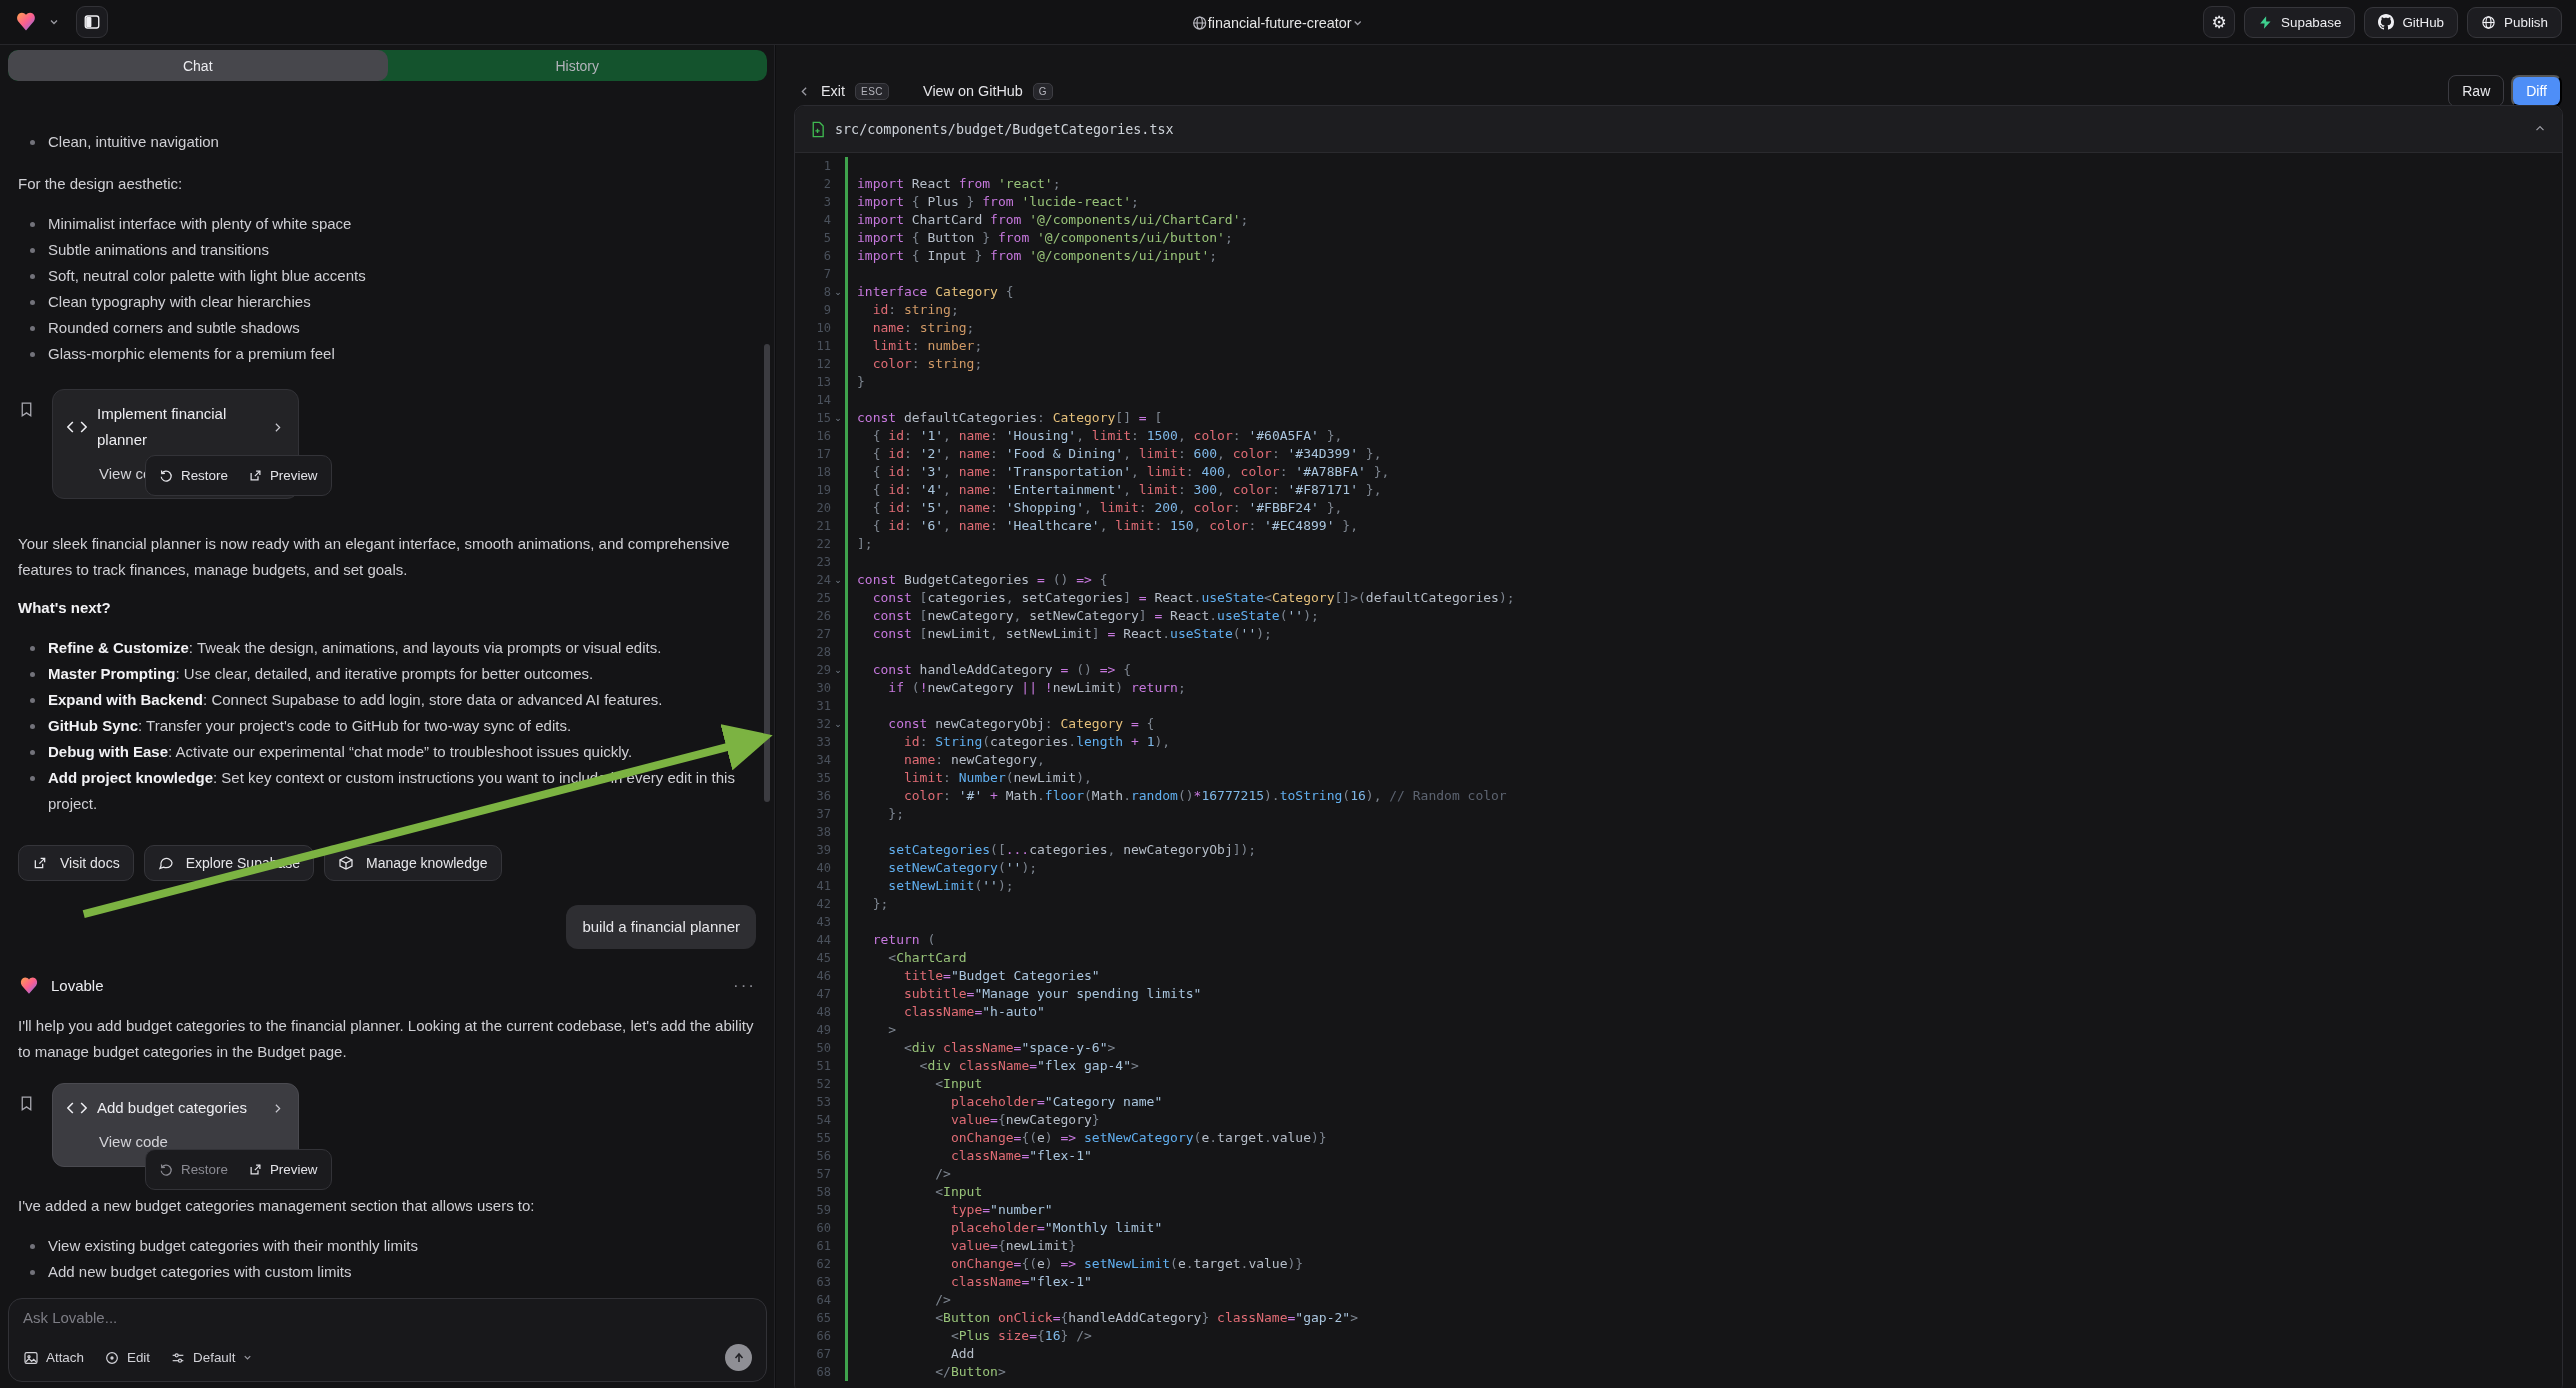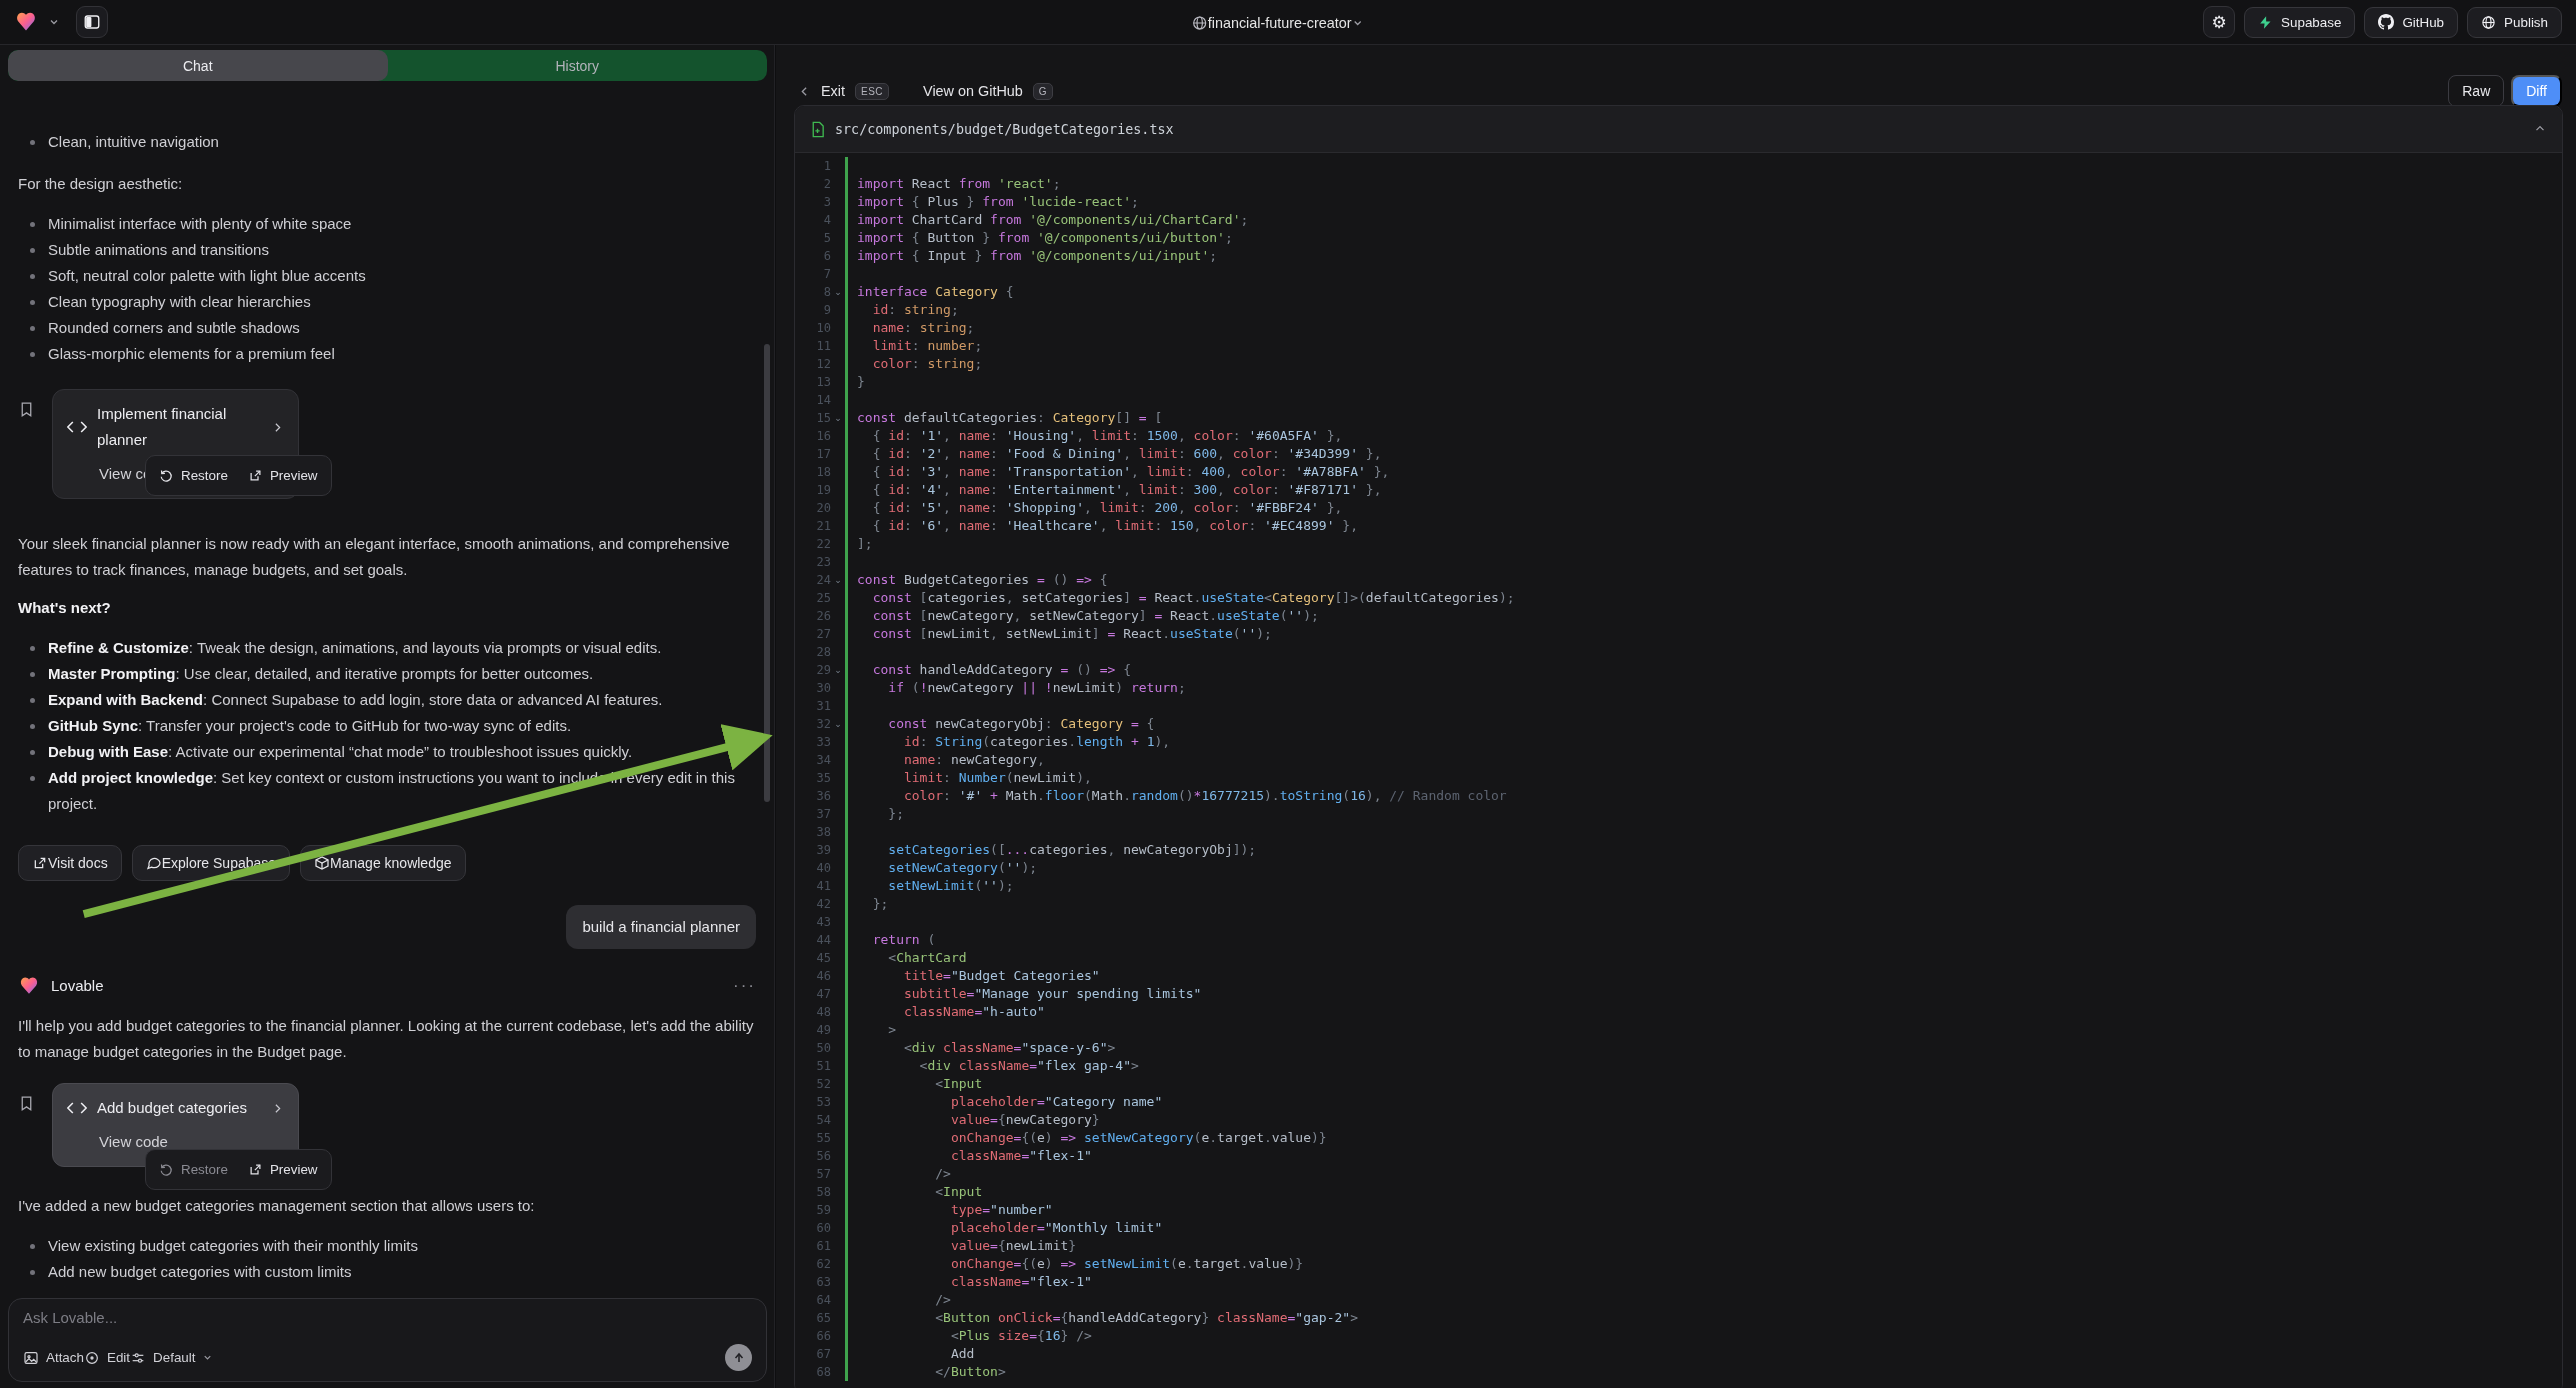--- a/index.html
+++ b/index.html
@@ -49,36 +49,36 @@
   .chat-card.highlight{background:var(--card2-bg);border-color:#4a4a50;}
   .cc-row1{display:flex;align-items:center;gap:10px;color:#ededf1;}
   .cc-title{flex:1;font-size:15px;}
   .cc-view{margin-left:32px;margin-top:8px;font-size:15px;color:#d3d3d8;cursor:pointer;}
   .pill{position:absolute;left:127px;top:66px;background:#1b1b1e;border:1px solid #333338;border-radius:10px;
     height:41px;display:flex;align-items:center;gap:20px;padding:0 13px;z-index:6;white-space:nowrap;}
   .pill-btn{display:flex;align-items:center;gap:7px;font-size:13.4px;color:#e3e3e8;cursor:pointer;}
   .pill-btn.dim{color:#8b8b93;}
 
   .actions-row{display:flex;gap:10px;margin-top:28px;}
-  .action-btn{height:36px;display:flex;align-items:center;gap:0;padding:0 13px;background:#202024;
+  .action-btn{height:36px;display:flex;align-items:center;gap:12px;padding:0 13px;background:#202024;
     border:1px solid #35353a;border-radius:10px;color:#e6e6ea;font-size:14px;cursor:pointer;white-space:nowrap;}
 
   .user-chip{align-self:flex-end;background:#2e2e32;border-radius:12px;padding:9px 16px;color:#e7e7eb;
     font-size:15px;margin-top:24px;max-width:597px;}
   .assistant-row{display:flex;align-items:center;gap:11px;margin-top:24px;}
   .assistant-name{color:#ececf0;font-size:15px;}
   .more-dots{margin-left:auto;color:#8b8b93;font-size:17px;letter-spacing:2px;cursor:pointer;}
 
   
   .composer{position:absolute;left:8px;right:7px;bottom:6px;height:84px;background:#18181b;
     border:1px solid #323237;border-radius:14px;padding:10px 14px;display:flex;flex-direction:column;}
   .composer textarea{background:transparent;border:none;outline:none;resize:none;flex:1;
     font-family:var(--sans);font-size:15px;color:#e6e6ea;}
   .composer textarea::placeholder{color:#7d7d85;}
-  .composer-foot{display:flex;align-items:center;color:#d2d2d8;font-size:13.4px;}
+  .composer-foot{display:flex;align-items:center;gap:20px;color:#d2d2d8;font-size:13.4px;}
   .comp-item{display:flex;align-items:center;gap:7px;cursor:pointer;}
   .send-btn{margin-left:auto;width:27px;height:27px;border-radius:50%;background:#8f8f95;
     display:flex;align-items:center;justify-content:center;cursor:pointer;}
 
   
   .code-panel{position:absolute;left:776px;top:45px;right:0;bottom:0;background:#151517;}
   .code-toolbar{position:absolute;left:0;right:0;top:16px;height:60px;display:flex;align-items:center;padding:0 14px 0 22px;}
   .ct-left{display:flex;align-items:center;gap:10px;color:#e4e4e8;font-size:14.4px;}
   .kbd{font-size:10px;color:#b4b4bc;border:1px solid #3d3d43;background:#26262b;border-radius:5px;
     padding:2px 5px;letter-spacing:0.5px;}

